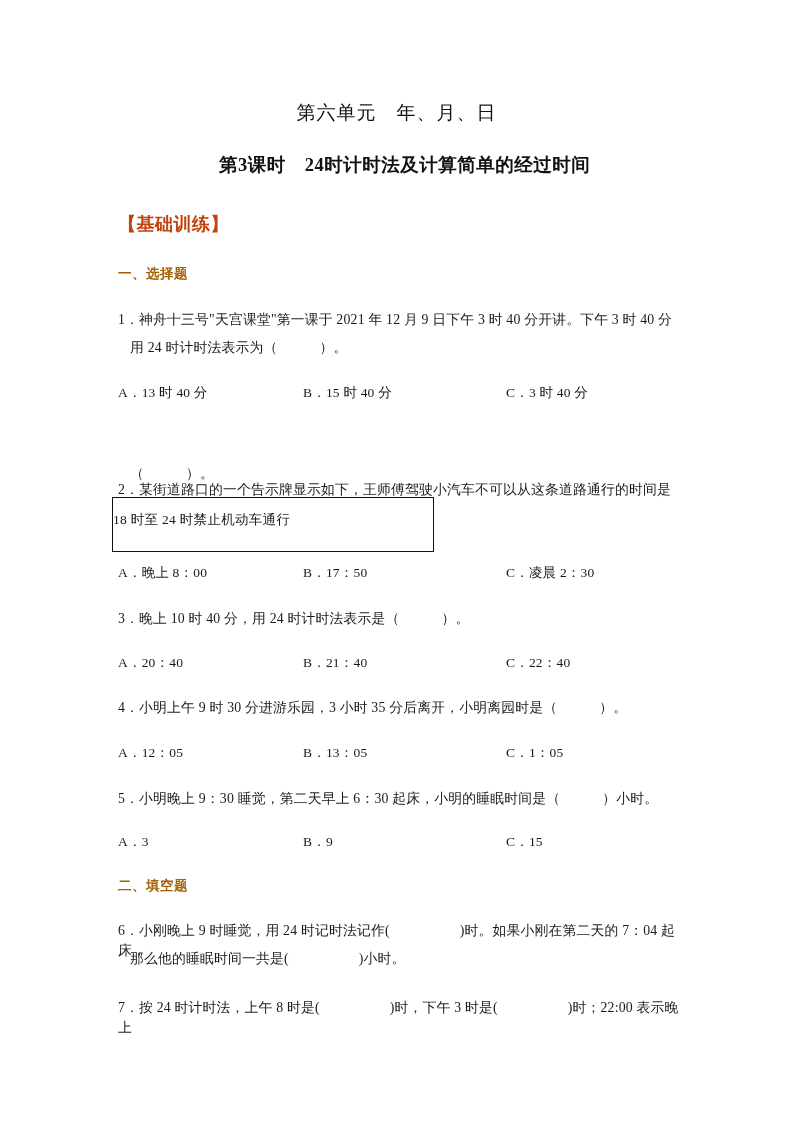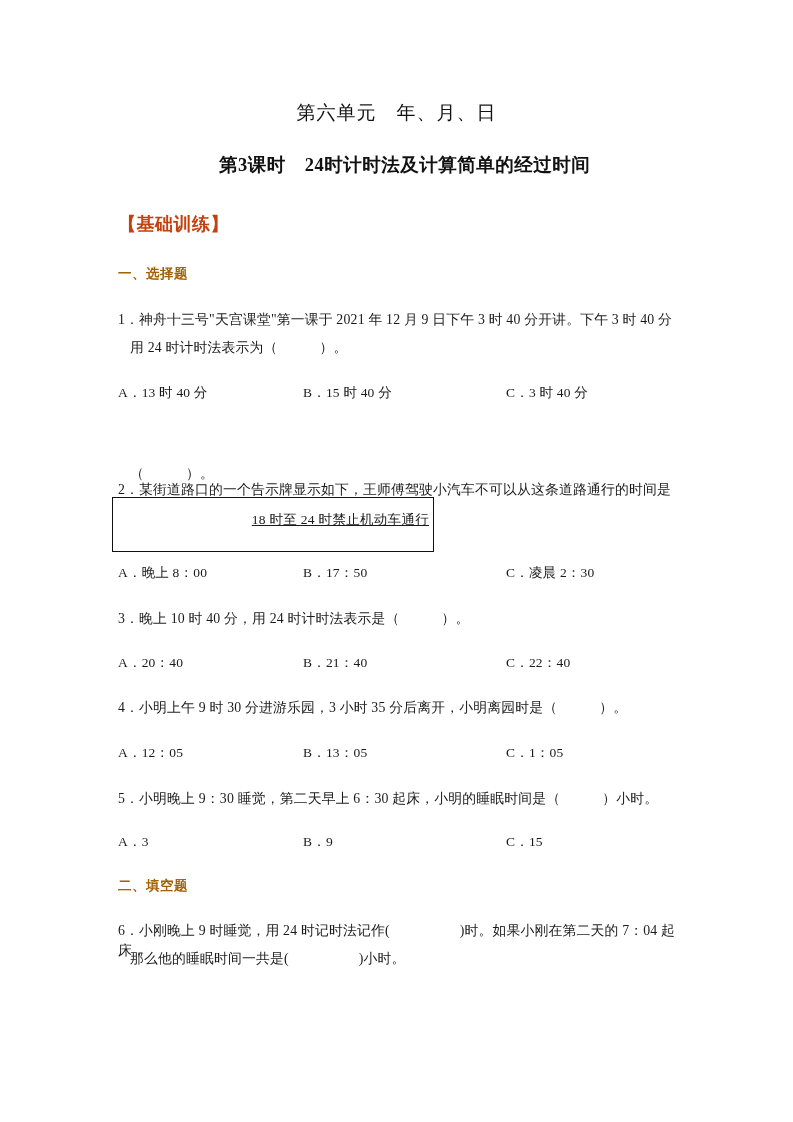--- a/index.html
+++ b/index.html
@@ -109,28 +109,27 @@
     left: 112px;
     top: 497px;
     width: 322px;
     height: 55px;
     border: 1.5px solid #111;
     box-sizing: border-box;
   }
   .sign-text {
     position: absolute;
     left: 0;
-    right: 4px;
+    right: 16px;
     top: 13px;
-    text-align: right;
+    text-align: left;
     font-size: 13.5px;
     font-family: "Liberation Serif", "DejaVu Serif", serif;
     color: #1a1a1a;
     letter-spacing: 0.3px;
-    text-decoration: underline;
   }
 
   
   #q1-l1 { top: 310px; }
   #q1-l2 { top: 338px; }
   #q1-opts { top: 384px; }
   #q2-l1 { top: 436px; margin-top: 44px; }
   #q2-l2 { top: 464px; }
   #q2-opts { top: 564px; }
   #q3-l1 { top: 609px; }
@@ -194,14 +193,15 @@
     <span class="opt a">A．3</span>
     <span class="opt b">B．9</span>
     <span class="opt c">C．15</span>
   </div>
 
   <div class="part-heading" id="part-2">二、填空题</div>
 
   <div class="qline" id="q6-l1">6．小刚晚上 9 时睡觉，用 24 时记时法记作(　　　　　)时。如果小刚在第二天的 7：04 起床，</div>
   <div class="qline indent" id="q6-l2">那么他的睡眠时间一共是(　　　　　)小时。</div>
 
+  <div class="qline" id="q7-l1">7．按 24 时计时法，上午 8 时是(　　　　　)时，下午 3 时是(　　　　　)时；22:00 表示晚上</div>
 
 </div>
 
 </body></html>

